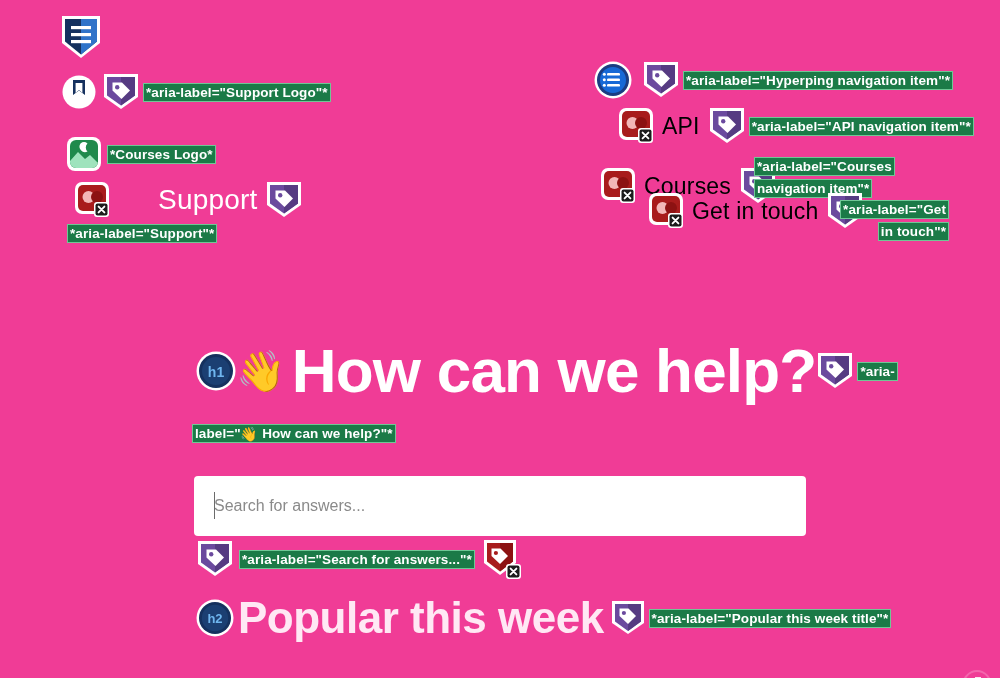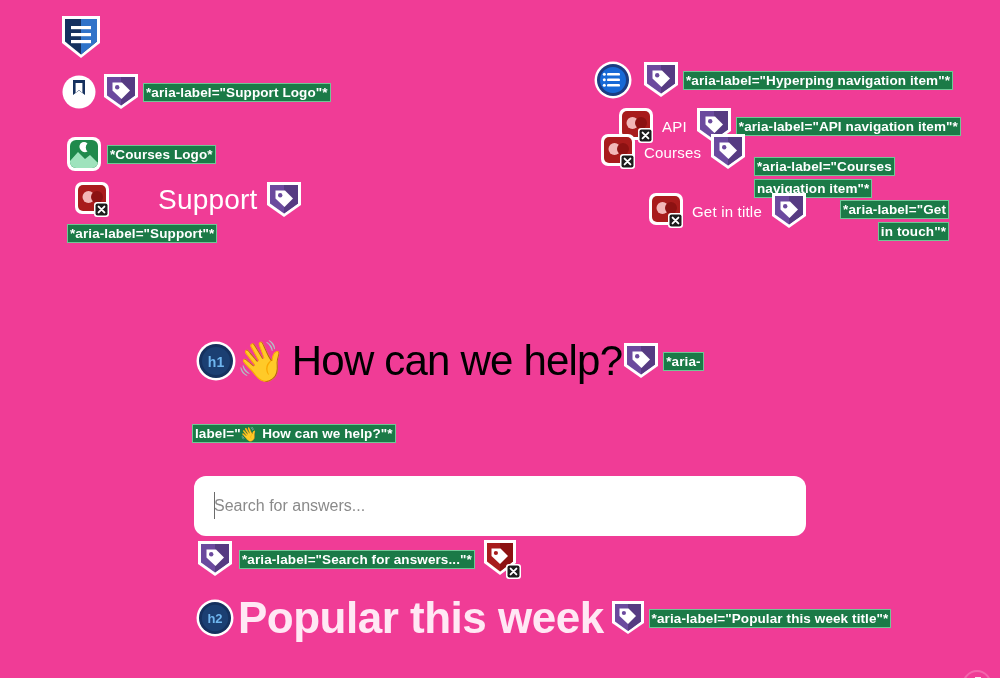--- a/index.html
+++ b/index.html
@@ -42,44 +42,44 @@
   
   .mark {
     display: inline-block;
     vertical-align: middle;
     position: relative;
   }
   .mark svg { display: block; }
 
   
   .nav-text {
-    color: #ffffff;
-    font-size: 15px;
+    color: #000000;
+    font-size: 23px;
     font-weight: 400;
     letter-spacing: .2px;
     white-space: nowrap;
     display: inline-block;
     vertical-align: middle;
   }
 
   .support-text {
     color: #ffffff;
     font-size: 28px;
     font-weight: 400;
     letter-spacing: .2px;
     white-space: nowrap;
     display: inline-block;
     vertical-align: middle;
     margin-left: 40px;
   }
 
   h1.hero-title {
-    color: #000000;
-    font-size: 42px;
-    font-weight: 400;
+    color: #ffffff;
+    font-size: 62px;
+    font-weight: 700;
     letter-spacing: -0.8px;
     white-space: nowrap;
     display: inline-block;
     vertical-align: middle;
     line-height: 1;
   }
 
   h2.section-title {
     color: #ffe8f4;
     font-size: 44px;
@@ -109,21 +109,21 @@
     position: absolute;
     left: 194px;
     top: 476px;
     width: 612px;
     height: 60px;
   }
   .search-input {
     width: 100%;
     height: 100%;
     border: none;
-    border-radius: 12px;
+    border-radius: 4px;
     background: #ffffff;
     font-family: "Liberation Sans", sans-serif;
     font-size: 16px;
     color: #2c2c2c;
     padding: 0 20px;
     outline: none;
   }
   .search-input::placeholder { color: #8a8a8a; opacity: 1; }
   .caret {
     position: absolute;
@@ -299,21 +299,21 @@
         <path d="M19 5 H33 V23.5 L19 33.5 Z" fill="#563b82"></path>
         <g transform="translate(9,9)">
           <path d="M1.5 1.5 H11 L19 9.5 L10.5 18 L1.5 9.5 Z" fill="#ffffff"></path>
           <circle cx="6.2" cy="6.2" r="2.2" fill="#6b4a9e"></circle>
         </g>
       </svg>
     </span><span class="gap4"></span><span class="aria-chip">*aria-label="API navigation item"*</span>
   </div>
 
   
-  <div class="row" style="left:600px; top:132px;">
+  <div class="row" style="left:600px; top:166px;">
     <span class="mark">
       <svg width="36" height="36" viewBox="0 0 36 36">
         <rect x="1" y="0" width="34" height="32" rx="7" fill="#ffffff"></rect>
         <rect x="4" y="3" width="28" height="26" rx="5" fill="#a81c1c"></rect>
         <circle cx="14.5" cy="15" r="6" fill="#f2b8b8"></circle>
         <circle cx="23" cy="15" r="6" fill="#8c1212"></circle>
         <g transform="translate(20,20)">
           <rect x="0" y="0" width="15" height="15" rx="3" fill="#ffffff"></rect>
           <rect x="1.5" y="1.5" width="12" height="12" rx="2" fill="#1c1c1c"></rect>
           <path d="M4.6 4.6 L10.4 10.4 M10.4 4.6 L4.6 10.4" stroke="#ffffff" stroke-width="1.9" stroke-linecap="round"></path>
@@ -344,21 +344,21 @@
         <rect x="1" y="0" width="34" height="32" rx="7" fill="#ffffff"></rect>
         <rect x="4" y="3" width="28" height="26" rx="5" fill="#a81c1c"></rect>
         <circle cx="14.5" cy="15" r="6" fill="#f2b8b8"></circle>
         <circle cx="23" cy="15" r="6" fill="#8c1212"></circle>
         <g transform="translate(20,20)">
           <rect x="0" y="0" width="15" height="15" rx="3" fill="#ffffff"></rect>
           <rect x="1.5" y="1.5" width="12" height="12" rx="2" fill="#1c1c1c"></rect>
           <path d="M4.6 4.6 L10.4 10.4 M10.4 4.6 L4.6 10.4" stroke="#ffffff" stroke-width="1.9" stroke-linecap="round"></path>
         </g>
       </svg>
-    </span><span class="gap8"></span><span class="nav-text">Get in title</span><span class="gap8"></span><span class="mark">
+    </span><span class="gap8"></span><span class="nav-text">Get in touch</span><span class="gap8"></span><span class="mark">
       <svg width="38" height="40" viewBox="0 0 38 40">
         <path d="M2 2 H36 V25 L19 37 L2 25 Z" fill="#ffffff"></path>
         <path d="M5 5 H33 V23.5 L19 33.5 L5 23.5 Z" fill="#6b4a9e"></path>
         <path d="M19 5 H33 V23.5 L19 33.5 Z" fill="#563b82"></path>
         <g transform="translate(9,9)">
           <path d="M1.5 1.5 H11 L19 9.5 L10.5 18 L1.5 9.5 Z" fill="#ffffff"></path>
           <circle cx="6.2" cy="6.2" r="2.2" fill="#6b4a9e"></circle>
         </g>
       </svg>
     </span>

